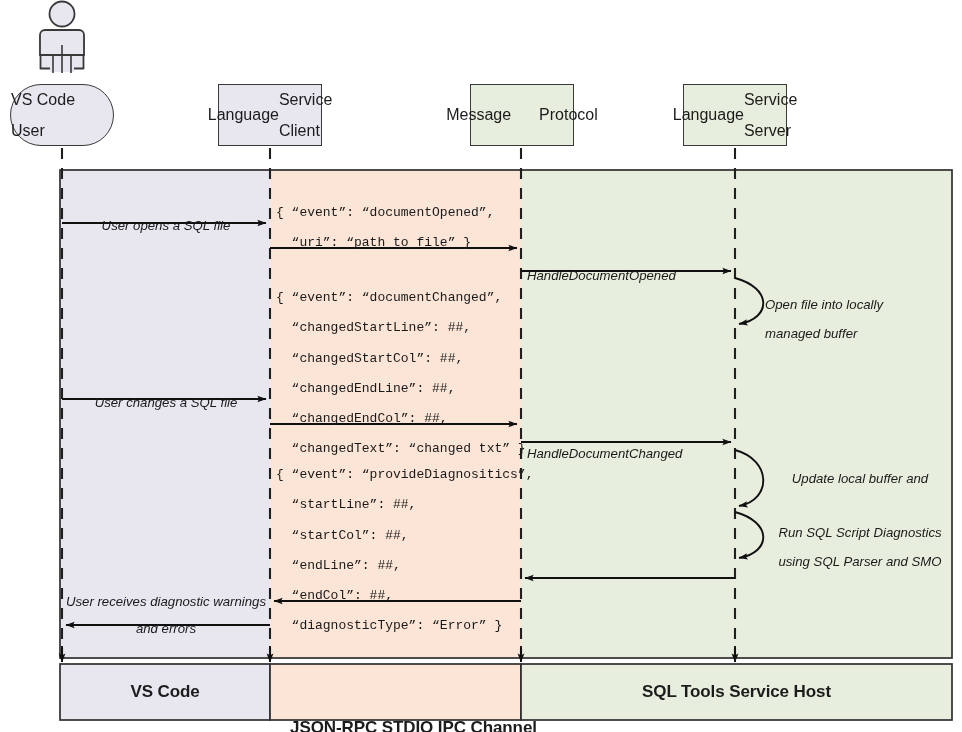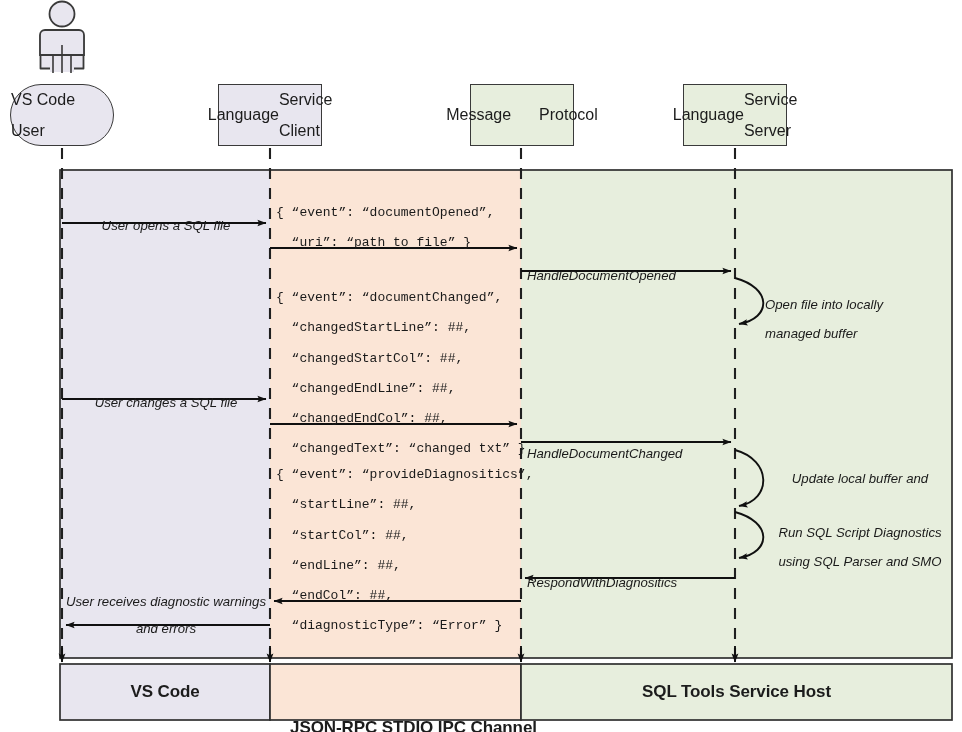--- a/index.html
+++ b/index.html
@@ -192,21 +192,20 @@
   </div>
 
   <div class="msg-label" style="left:62px; top:200px; width:208px;">User opens a SQL file</div>
 
   <div class="msg-label" style="left:527px; top:250px; width:208px; text-align:left;">HandleDocumentOpened</div>
 
   <div class="msg-label" style="left:62px; top:377px; width:208px;">User changes a SQL file</div>
 
   <div class="msg-label" style="left:527px; top:428px; width:214px; text-align:left;">HandleDocumentChanged</div>
 
-  <div class="msg-label" style="left:527px; top:557px; width:214px; text-align:left;">RespondWithDiagnositics</div>
 
   <div class="msg-label two-line" style="left:62px; top:572px; width:208px;">User receives diagnostic
 warnings and errors</div>
 
   <div class="json-block" style="left:276px; top:198px;">{ “event”: “documentOpened”,
   “uri”: “path_to_file” }</div>
 
   <div class="json-block" style="left:276px; top:283px;">{ “event”: “documentChanged”,
   “changedStartLine”: ##,
   “changedStartCol”: ##,

